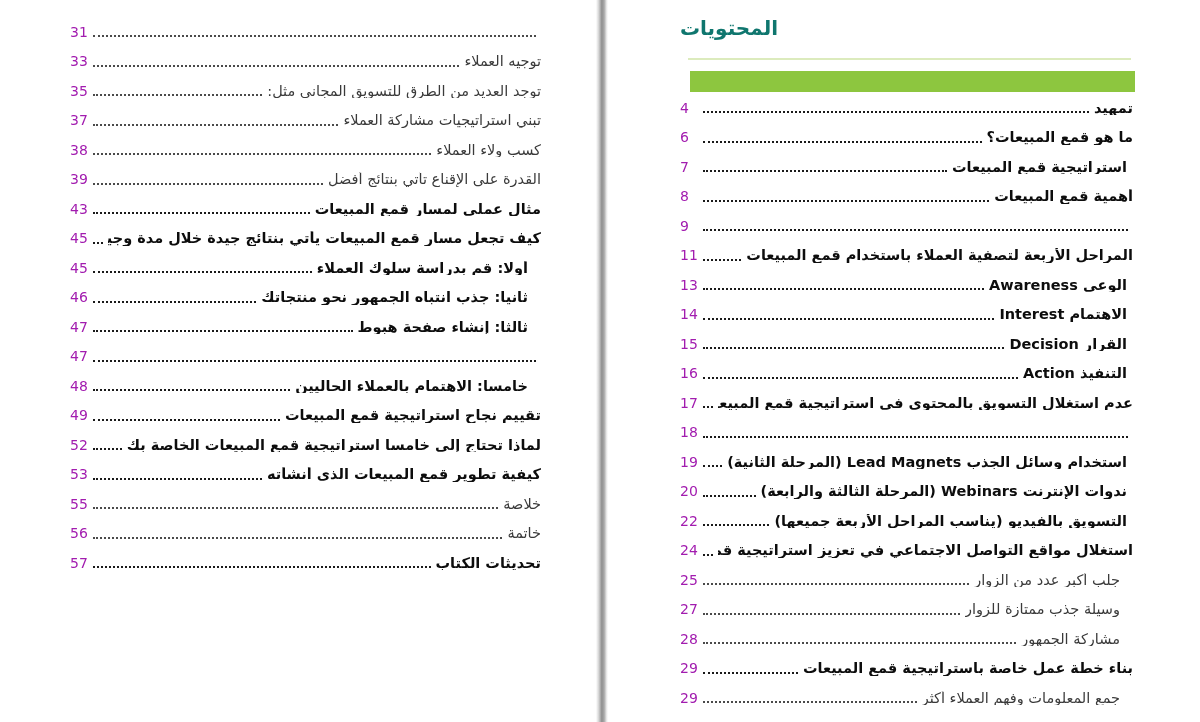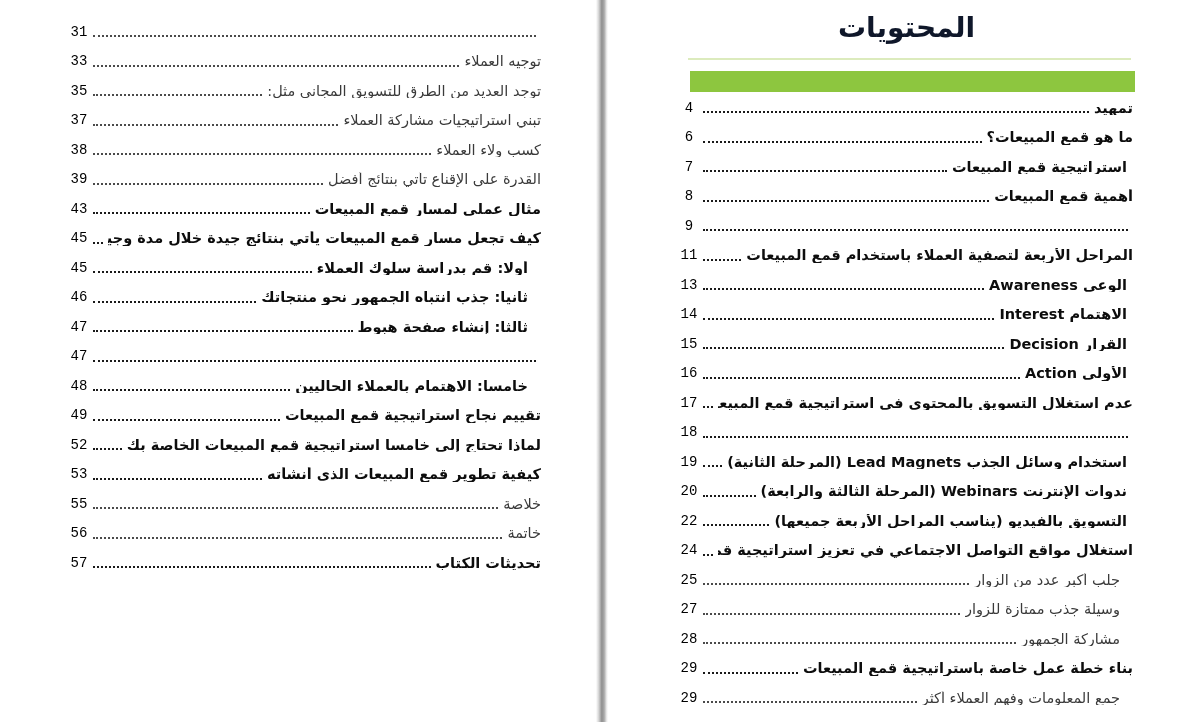--- a/index.html
+++ b/index.html
@@ -9,36 +9,36 @@
   }
   .spread{position:absolute;inset:0;background:#ffffff;}
   .page{position:absolute;top:0;height:722px;box-sizing:border-box;background:#ffffff;}
   .page-left{left:0;width:597px;padding:16px 56px 0 70px;}
   .page-right{left:608px;width:592px;padding:0 67px 0 72px;}
   .page-divider{
     position:absolute;left:596px;top:0;width:12px;height:722px;
     background:linear-gradient(to right,#ffffff 0%,#d6d6d6 22%,#8f8f8f 48%,#a9a9a9 68%,#e9e9e9 88%,#ffffff 100%);
   }
   .toc-title{
-    margin:14px 0 0 0;text-align:center;font-size:28px;font-weight:700;color:#0f172a;line-height:28px;
+    margin:14px 0 0 0;text-align:left;font-size:20px;font-weight:700;color:#0f766e;line-height:28px;
   }
   .toc-topline{height:2px;margin:16px 2px 0 8px;background:#dcebbd;}
   .toc-accent-bar{height:21px;margin:11px -2px 0 10px;background:#8dc63f;}
   .toc-list{margin-top:1px;}
   .toc-row{
     height:29.5px;display:flex;align-items:center;font-size:14.5px;line-height:1;
   }
   .toc-row .entry-text{white-space:nowrap;flex:0 1 auto;overflow:hidden;}
   .toc-row .leader{
     flex:1 1 auto;min-width:10px;height:1px;
     border-bottom:2px dotted #4a4a4a;margin:0 5px;transform:translateY(4px);
   }
   .toc-row .pagenum{
-    flex:0 0 auto;min-width:18px;text-align:center;direction:ltr;
-    font-size:14px;font-weight:400;color:#000000;font-family:Liberation Mono, monospace;
+    flex:0 0 auto;min-width:18px;text-align:left;direction:ltr;
+    font-size:14px;font-weight:400;color:#a21caf;
   }
   .toc-row.bold{font-weight:700;color:#0d0d0d;}
   .toc-row.bold .leader{border-bottom:2.2px dotted #1a1a1a;}
   .toc-row.regular{font-weight:400;color:#3a3a3a;}
   .toc-row.ind1 .entry-text{padding-right:6px;}
   .toc-row.ind2 .entry-text{padding-right:13px;}
 </style>
 </head>
 <body>
 
@@ -187,21 +187,21 @@
     <span class="entry-text">الاهتمام Interest</span>
     <span class="leader"></span>
     <span class="pagenum">14</span>
   </div>
         <div class="toc-row bold ind1">
     <span class="entry-text">القرار Decision</span>
     <span class="leader"></span>
     <span class="pagenum">15</span>
   </div>
         <div class="toc-row bold ind1">
-    <span class="entry-text">الأولى Action</span>
+    <span class="entry-text">التنفيذ Action</span>
     <span class="leader"></span>
     <span class="pagenum">16</span>
   </div>
         <div class="toc-row bold">
     <span class="entry-text">عدم استغلال التسويق بالمحتوى في استراتيجية قمع المبيعات</span>
     <span class="leader"></span>
     <span class="pagenum">17</span>
   </div>
         <div class="toc-row bold ind1">
     <span class="leader"></span>

